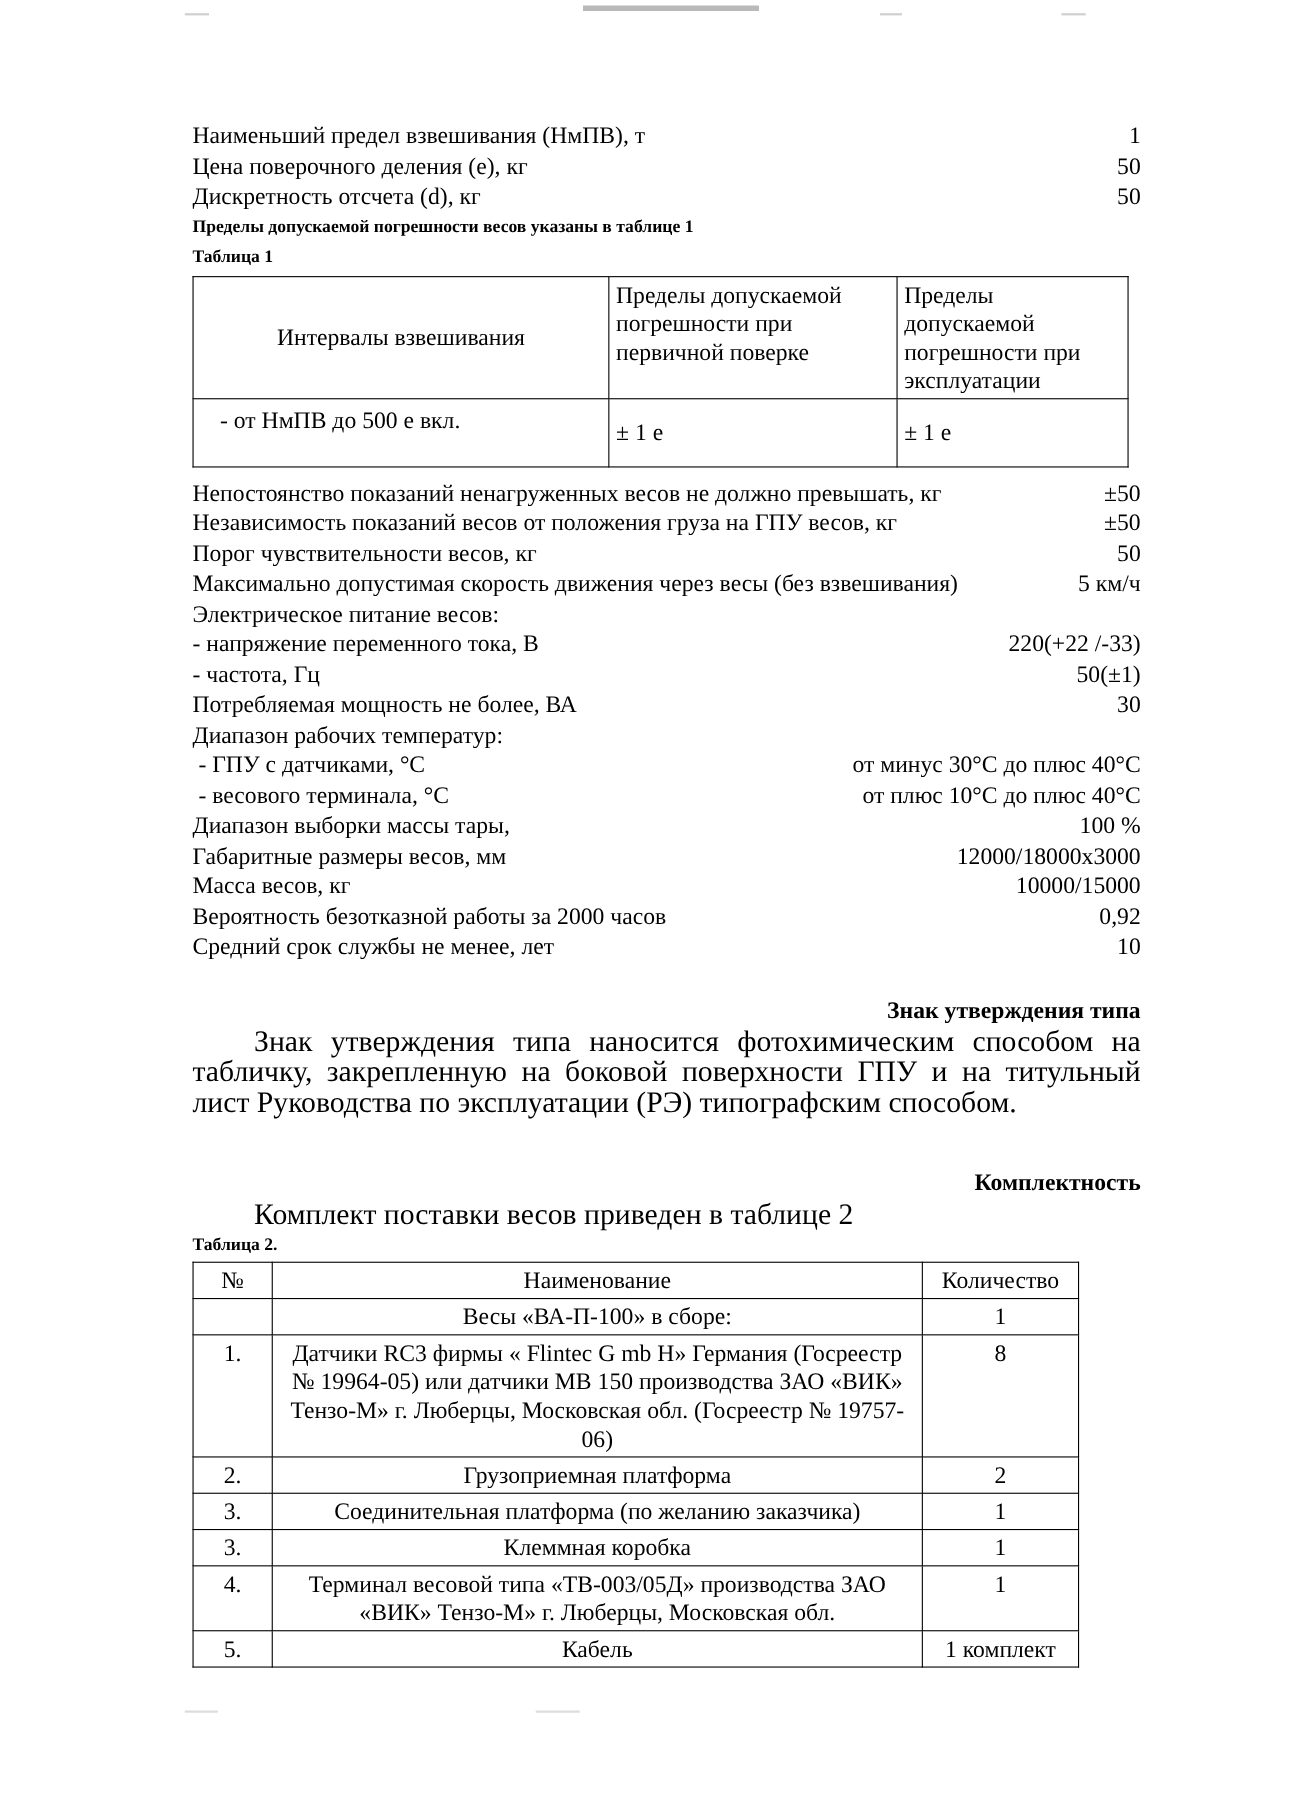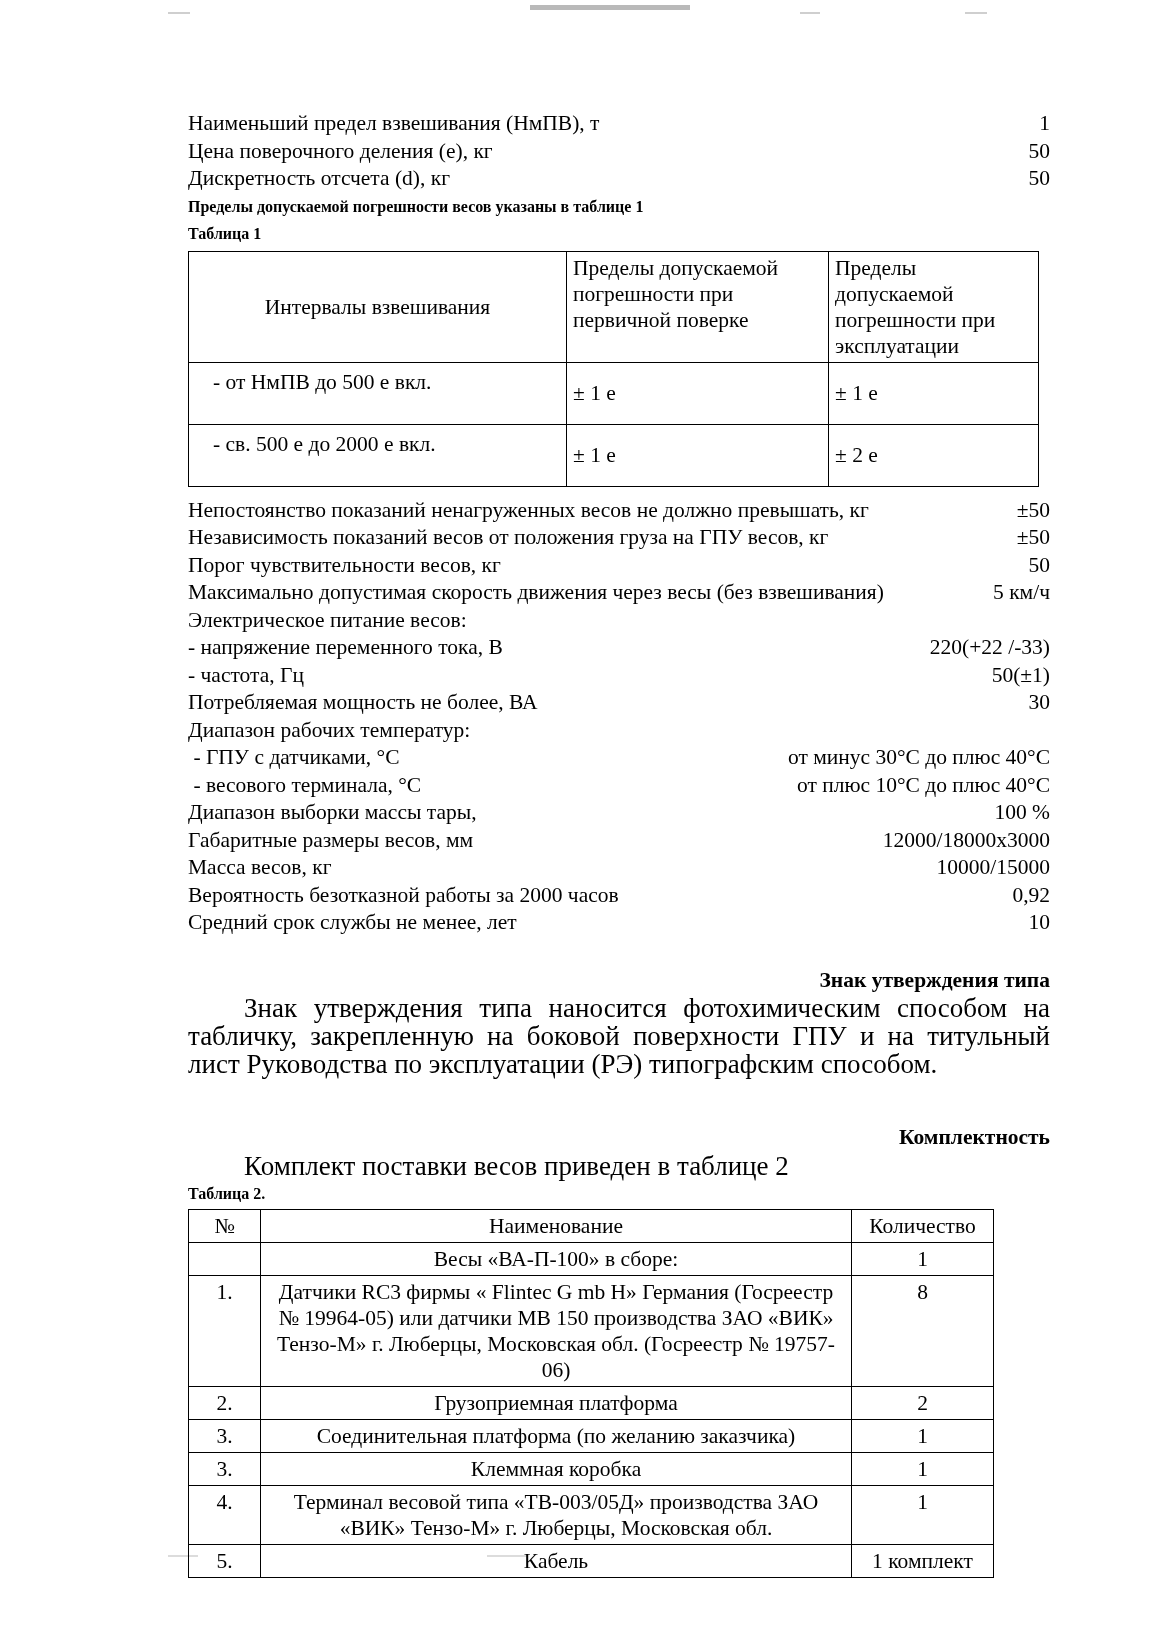--- a/index.html
+++ b/index.html
@@ -25,21 +25,21 @@
   }
   .m1 { left:168px;  top:12px;  width:22px; }
   .m2 { left:530px;  top:5px;   width:160px; height:5px; background:#b9b9b9; }
   .m3 { left:800px;  top:12px;  width:20px; }
   .m4 { left:965px;  top:12px;  width:22px; }
   .m5 { left:168px;  top:1555px;width:30px; background:#dcdcdc;}
   .m6 { left:487px;  top:1555px;width:40px; background:#dcdcdc;}
 
   .content {
     position:absolute;
-    left:188px;
+    left:175px;
     top:110px;
     width:862px;
   }
 
   
   .kv {
     display:flex;
     justify-content:space-between;
     align-items:baseline;
     font-size:21.5px;
@@ -147,25 +147,20 @@
       <tbody>
         <tr class="hrow">
           <th class="hcell-center">Интервалы взвешивания</th>
           <th class="hcell-left">Пределы допускаемой погрешности при первичной поверке</th>
           <th class="hcell-left">Пределы допускаемой погрешности при эксплуатации</th>
         </tr>
         <tr class="drow">
           <td class="row-label">- от НмПВ до 500 e вкл.</td>
           <td class="row-val">± 1 e</td>
           <td class="row-val">± 1 e</td>
-        </tr>
-        <tr class="drow">
-          <td class="row-label">- св. 500 e до 2000 e вкл.</td>
-          <td class="row-val">± 1 e</td>
-          <td class="row-val">± 2 e</td>
         </tr>
       </tbody>
     </table>
 
     <div class="spacer-10"></div>
 
     <div>
       <div class="kv"><span class="k">Непостоянство показаний ненагруженных весов не должно превышать, кг</span><span class="v">±50</span></div>
       <div class="kv"><span class="k">Независимость показаний весов от положения груза на ГПУ весов, кг</span><span class="v">±50</span></div>
       <div class="kv"><span class="k">Порог чувствительности весов, кг</span><span class="v">50</span></div>

